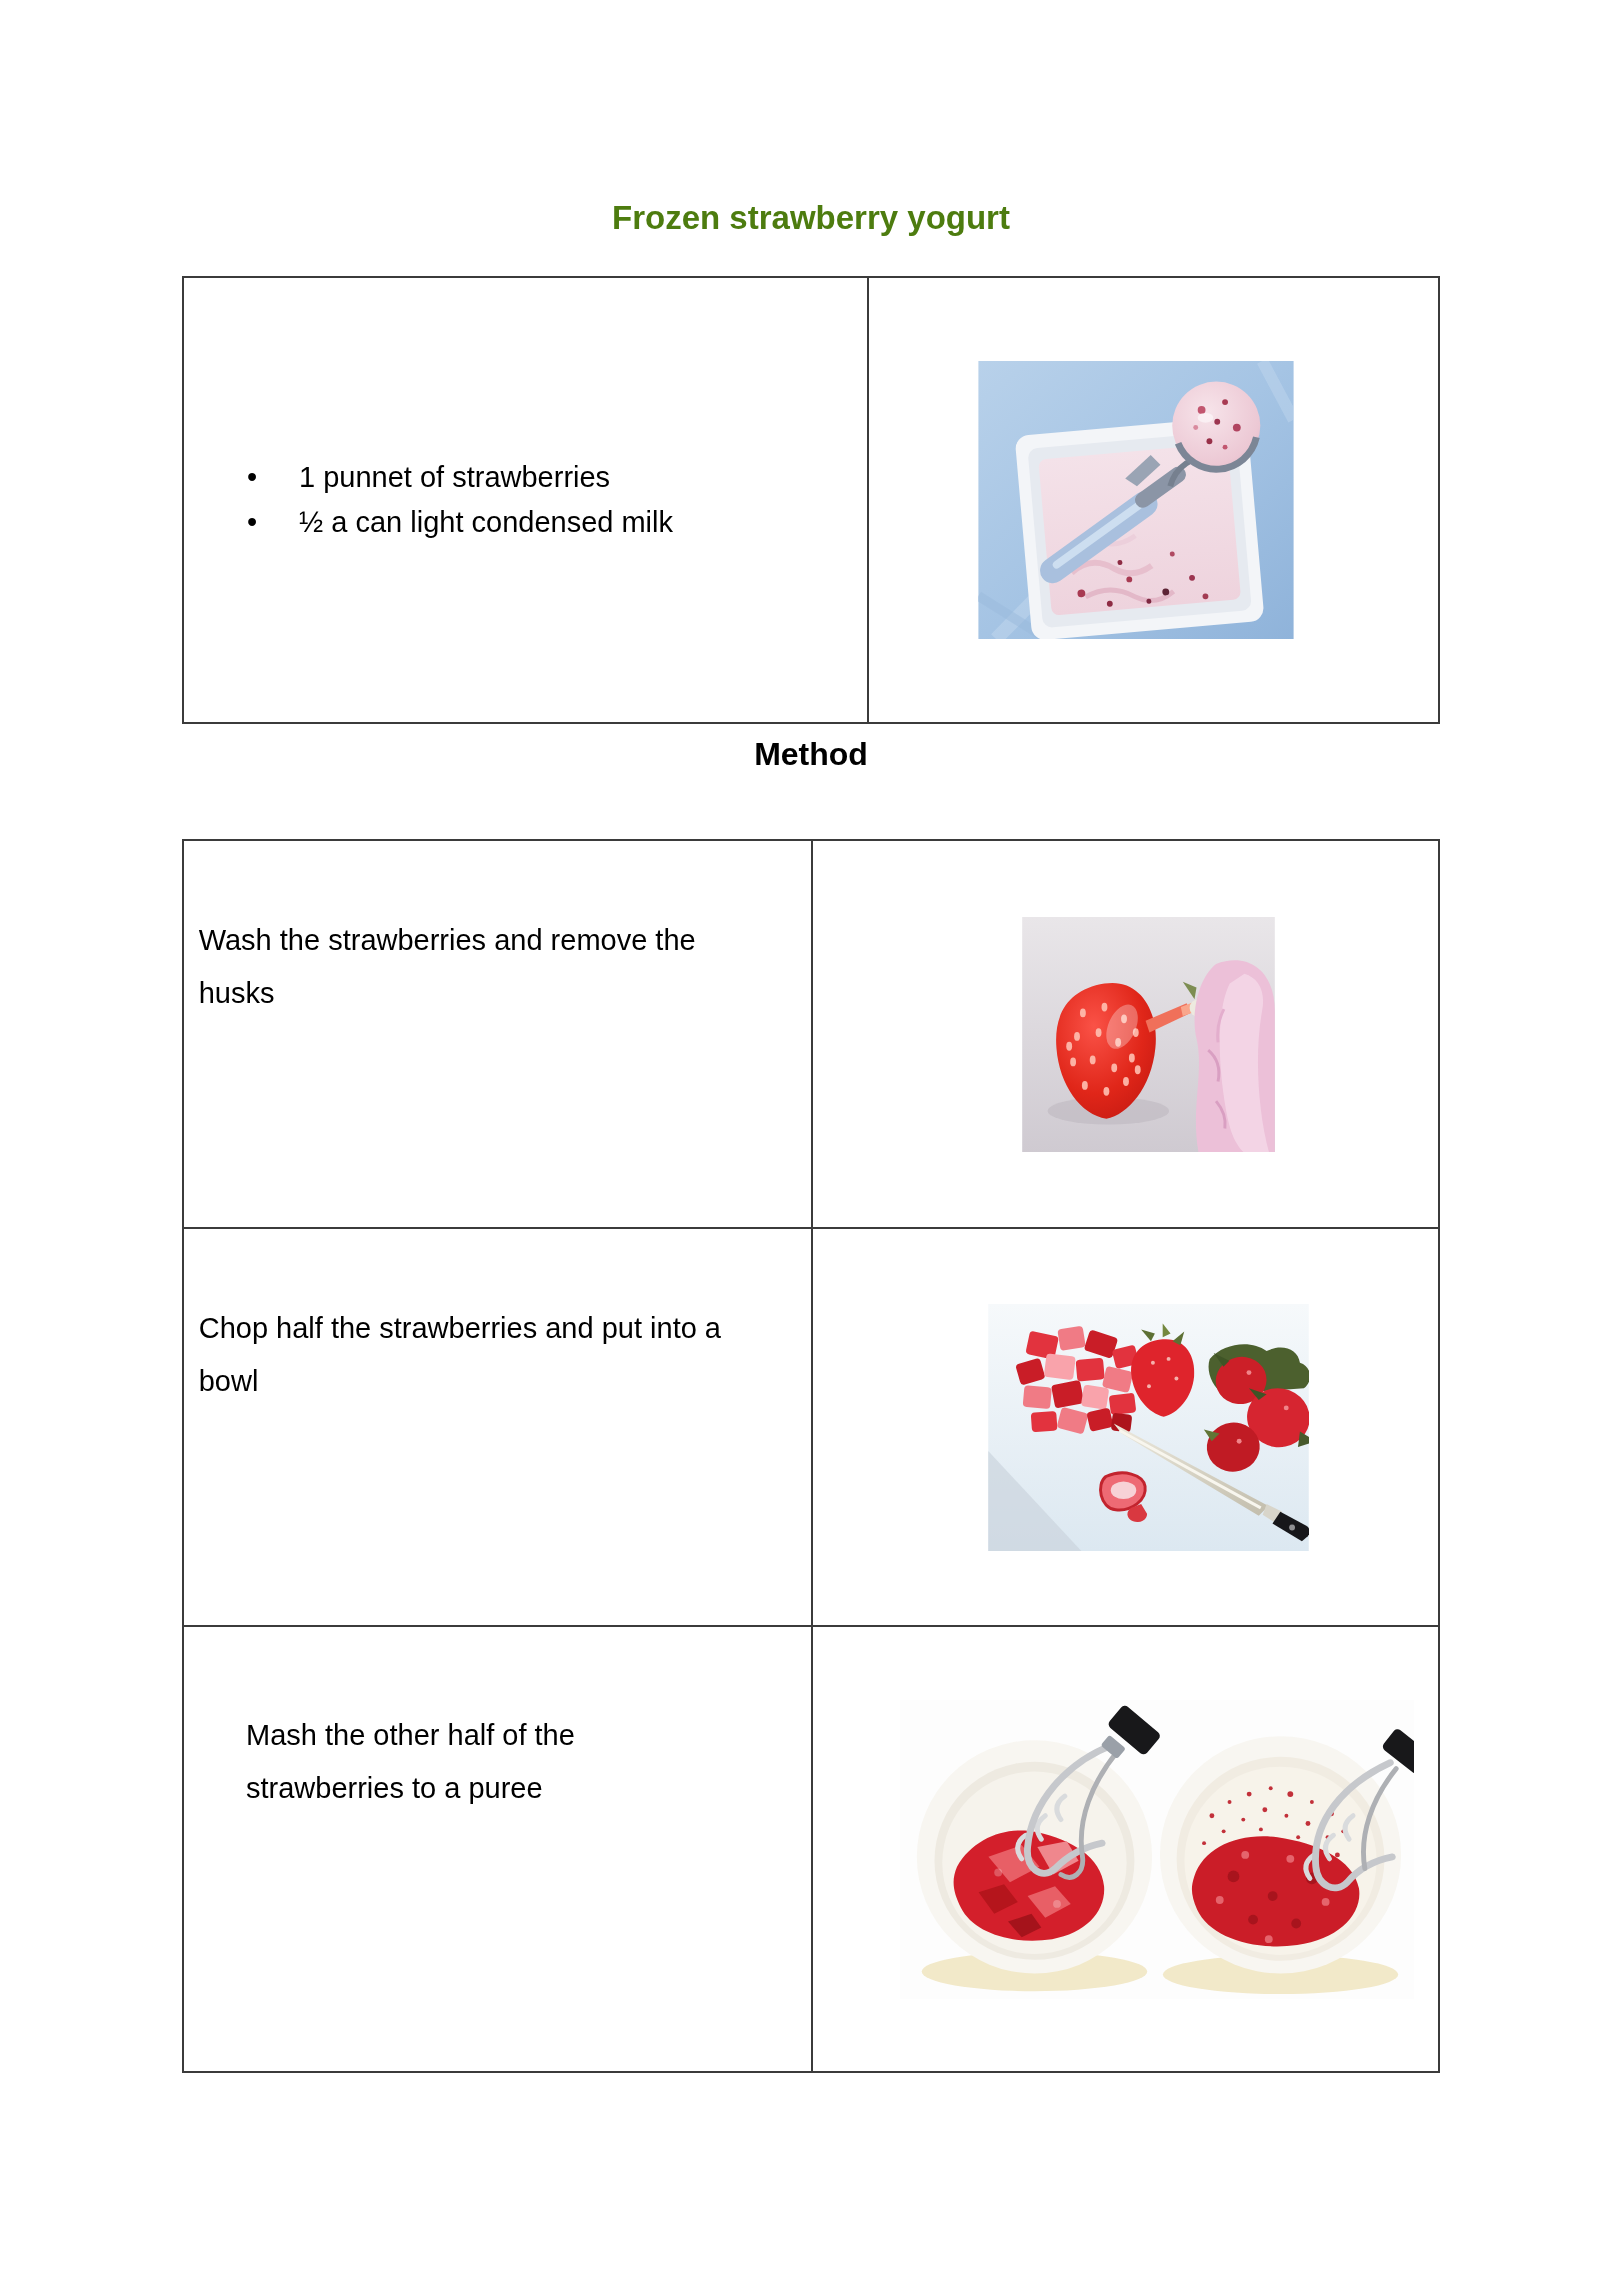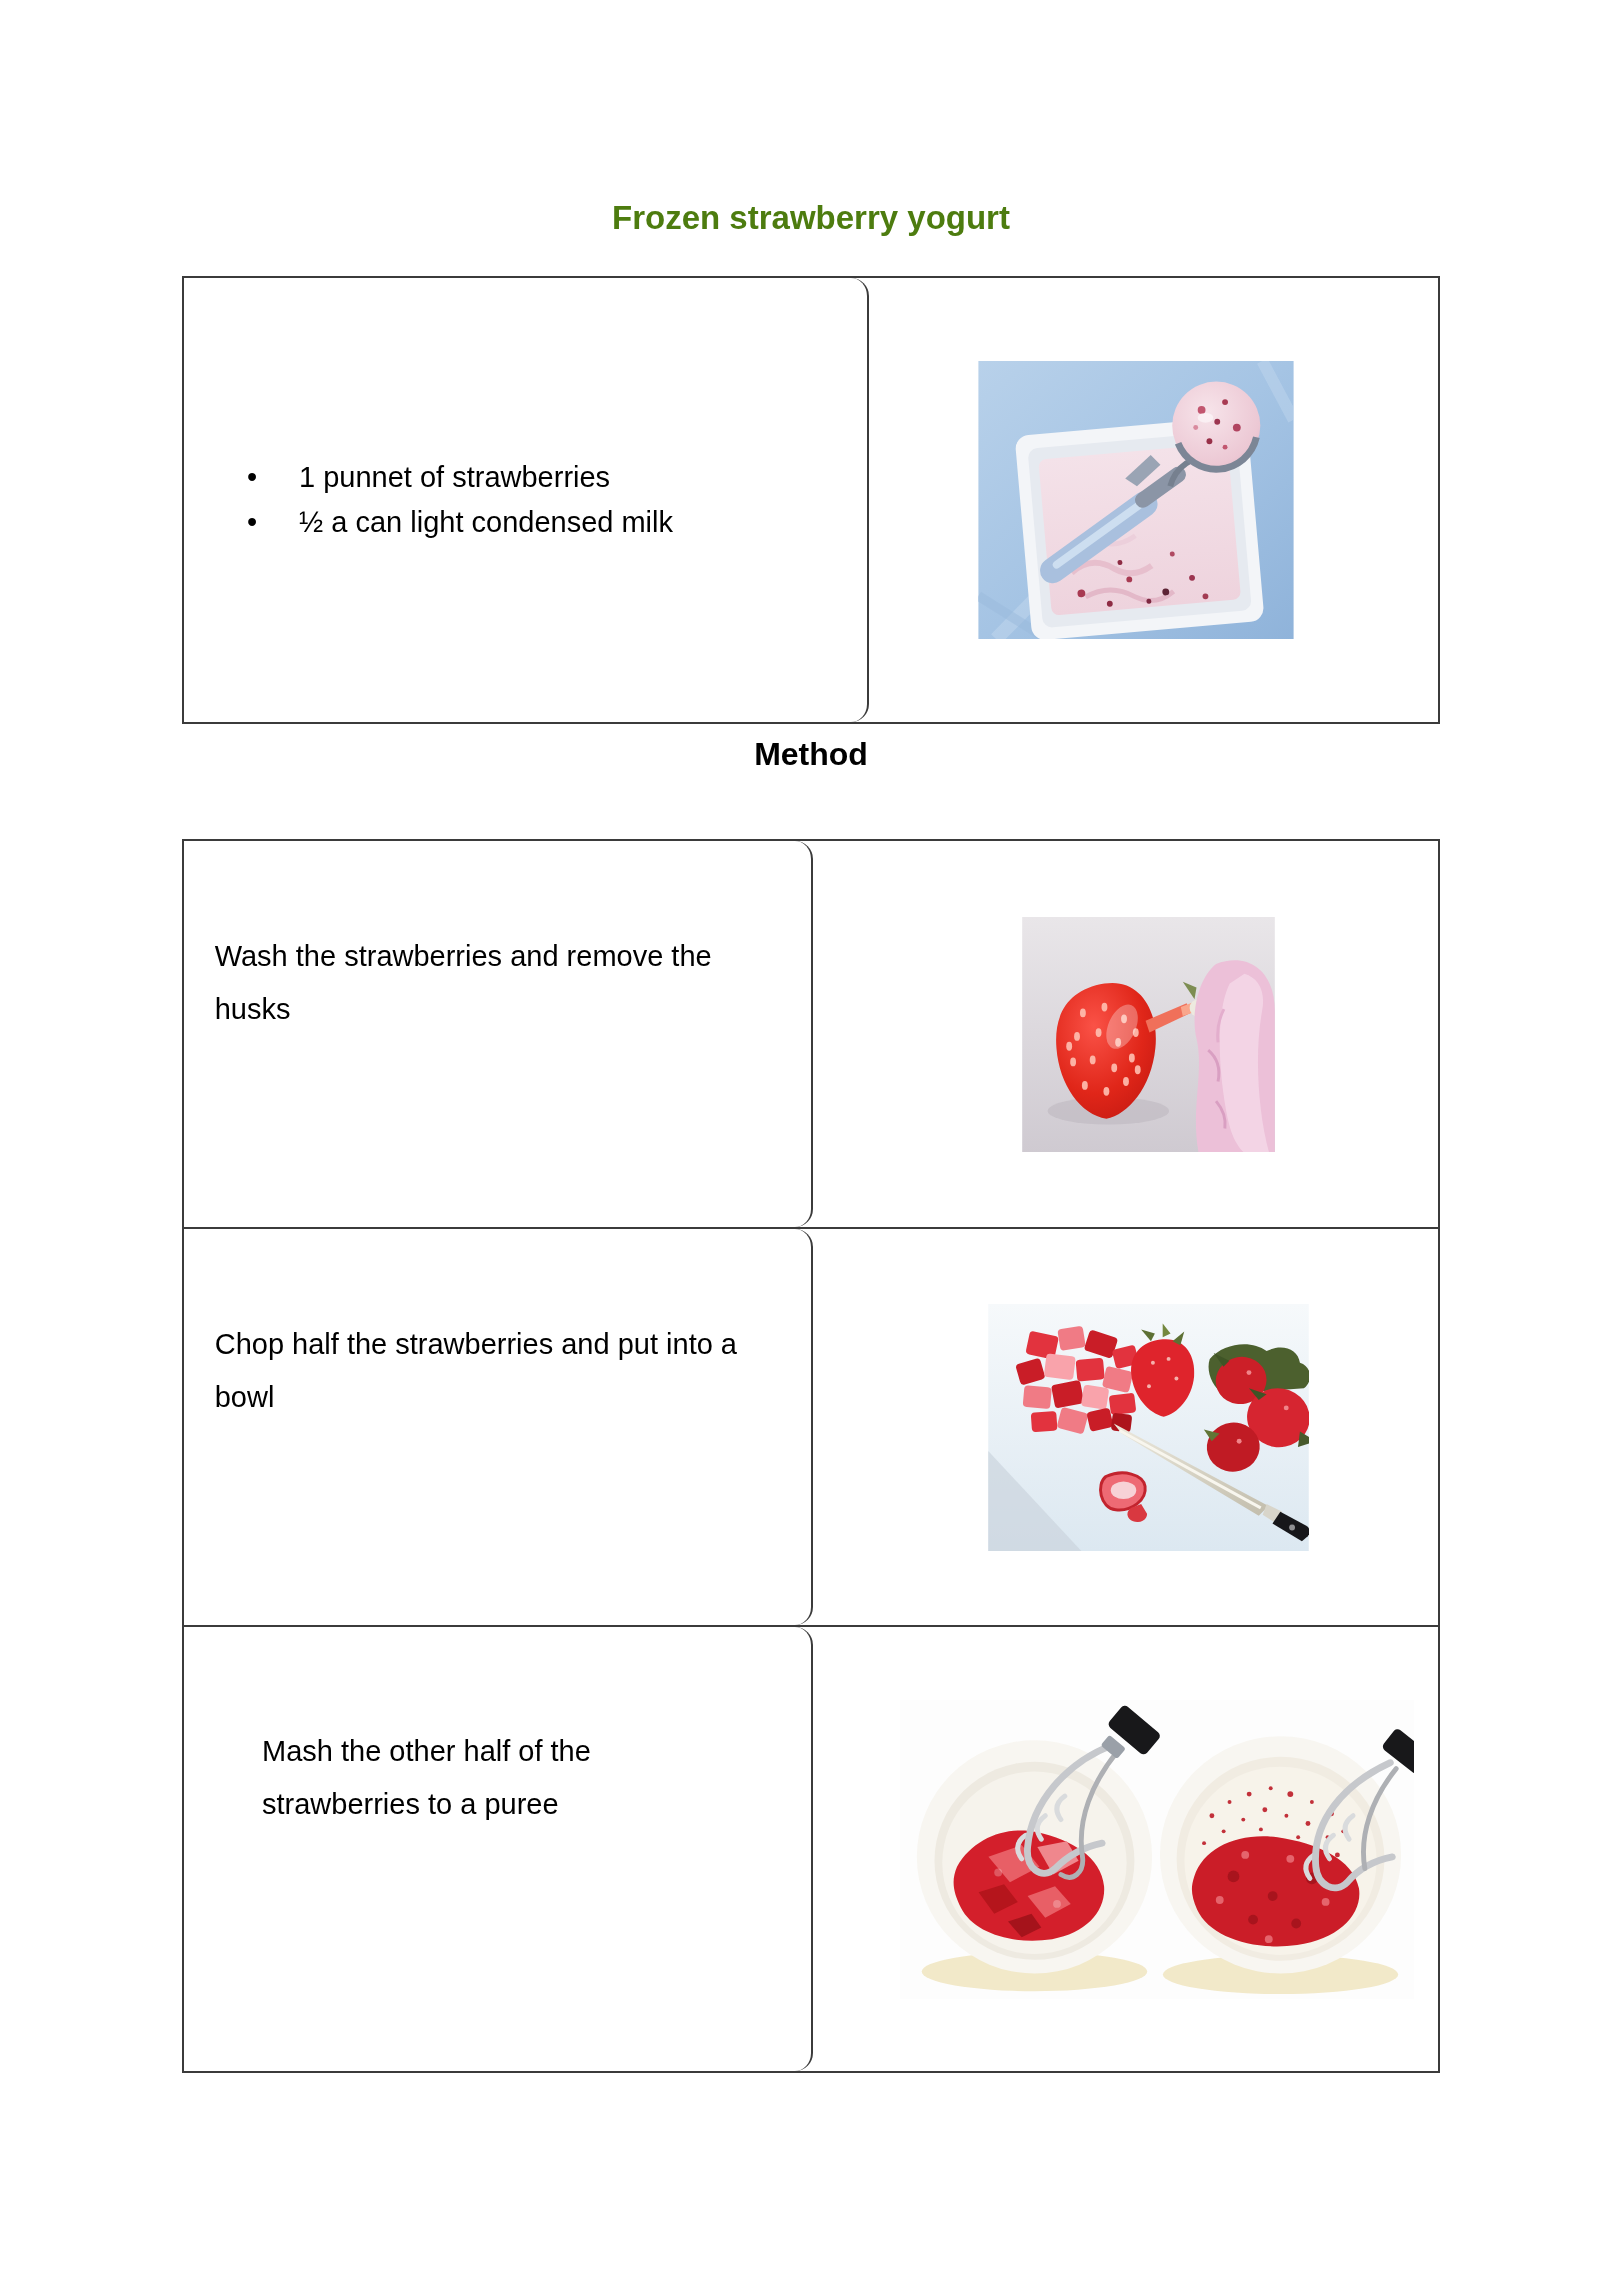--- a/index.html
+++ b/index.html
@@ -14,39 +14,39 @@
   .method-heading{
     position:absolute;left:182px;top:736px;width:1258px;margin:0;
     text-align:center;font-size:32px;font-weight:700;color:#000;
   }
   .tbl{
     position:absolute;left:182px;width:1258px;box-sizing:border-box;
     border:2px solid #3b3b3b;border-top-width:2.9px;background:#fff;
   }
   .t1{top:276px;height:448px;display:flex;}
   .t2{top:839px;height:1234px;display:flex;flex-direction:column;border-bottom-width:2.9px;}
-  .cell{box-sizing:border-box;border-radius:18px;}
+  .cell{box-sizing:border-box;}
   .cell.left{border-right:2px solid #3b3b3b;}
   .t1 .cell.left{width:685px;display:flex;align-items:center;}
   .t1 .cell.right{flex:1;display:flex;align-items:center;justify-content:center;}
   .row{display:flex;border-bottom:2px solid #3b3b3b;}
   .r1{height:386px;}
   .r2{height:396px;}
   .r3{flex:1;border-bottom:none;}
   .t2 .cell.left{width:629px;}
   .t2 .cell.right{flex:1;display:flex;align-items:center;justify-content:center;}
   .ing-list{
     list-style:none;margin:0;padding:0;font-size:29px;line-height:45px;color:#000;
   }
   .ing-list li{position:relative;padding-left:115px;}
   .ing-list li::before{
     content:"\2022";position:absolute;left:63px;top:0;font-size:29px;color:#000;
   }
   .step-text{
-    margin:16px;font-size:29px;line-height:53px;color:#000;
+    margin:0;font-size:29px;line-height:53px;color:#000;
   }
   .s1 .step-text,.s2 .step-text{padding:73px 33px 0 14.7px;}
   .s3 .step-text{padding:82px 73px 0 62px;}
   .photo{display:block;}
   .shift-r{margin-left:45px;}
   .shift-r3{margin-left:62px;}
   .shift-l{margin-right:35px;}
 </style>
 </head>
 <body>

